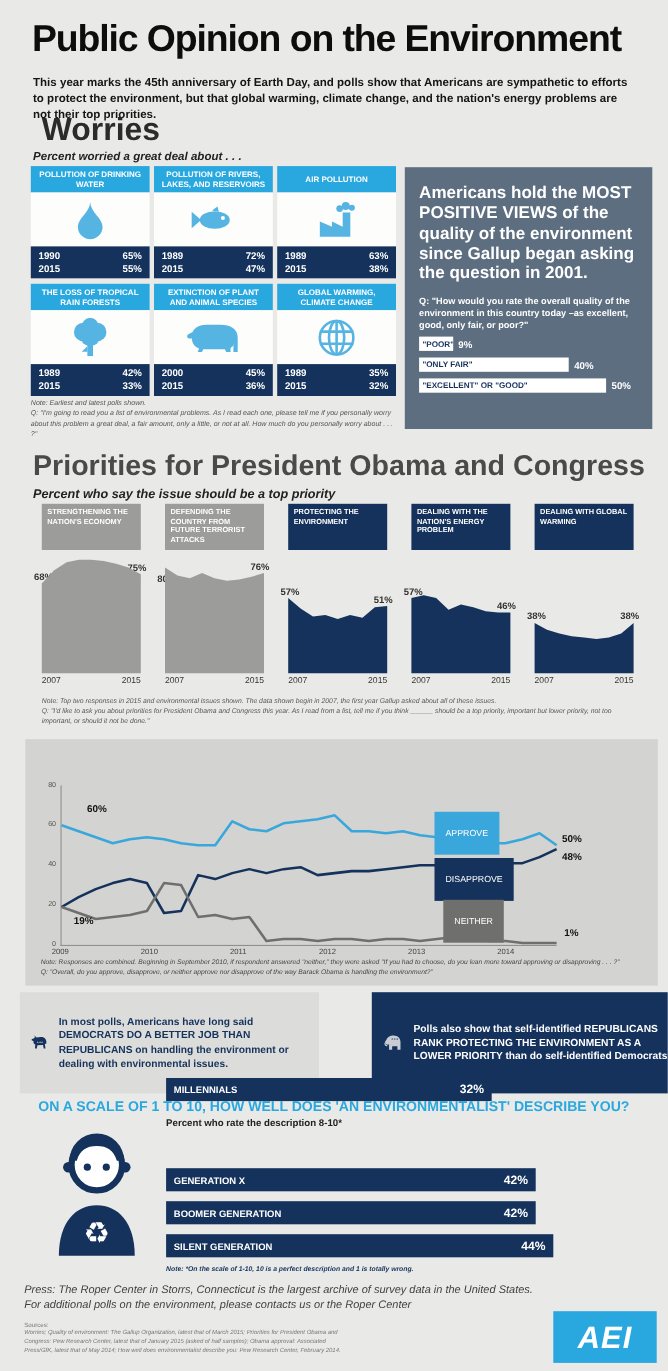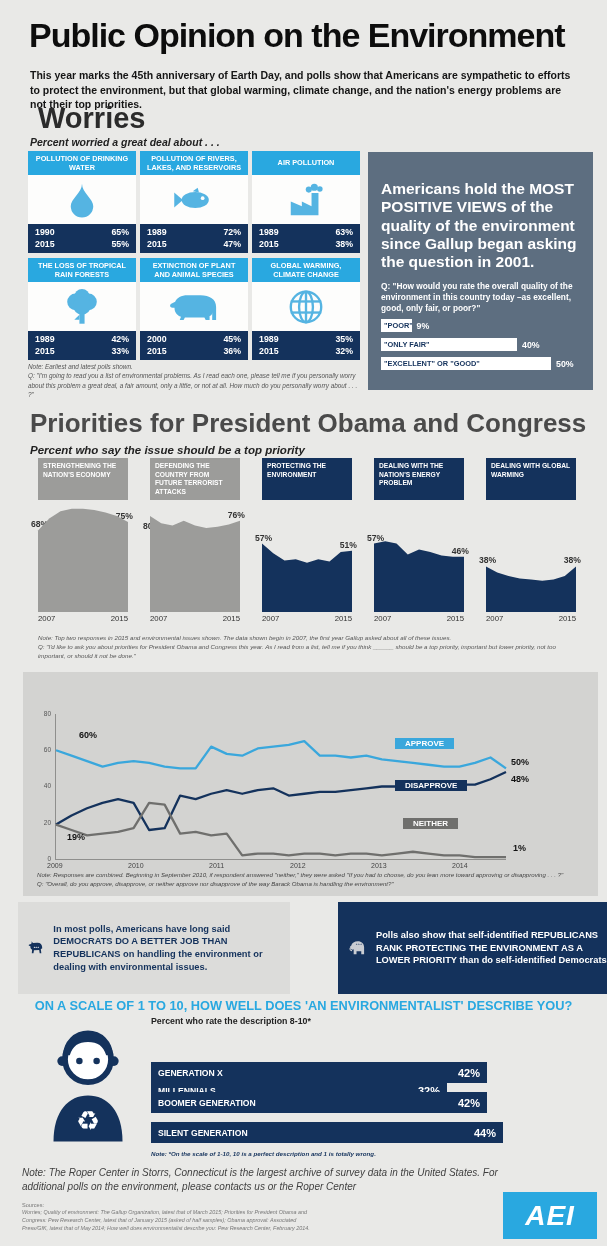--- a/index.html
+++ b/index.html
@@ -15,21 +15,21 @@
   .worries-sub{left:30px;top:136px;font-size:10.5px;font-style:italic;font-weight:bold;color:#222;}
   .wgrid{left:28px;top:151px;width:333px;display:grid;grid-template-columns:repeat(3,108px);gap:5px 4px;}
   .wcard{display:flex;flex-direction:column;}
   .wcard .hd{background:#29a8e0;color:#fff;font-size:7.3px;font-weight:bold;text-align:center;
              height:24px;display:flex;align-items:center;justify-content:center;line-height:1.25;padding:1px 4px;box-sizing:border-box;}
   .wcard .bd{background:#fdfdfc;height:49px;display:flex;align-items:center;justify-content:center;}
   .wcard .bands{background:#14325c;color:#fff;font-size:8.8px;font-weight:bold;padding:3px 7px;}
   .wcard .srow{display:flex;justify-content:space-between;line-height:11.5px;}
   .wnote{left:28px;top:362px;width:332px;font-size:6.4px;font-style:italic;color:#555;line-height:1.45;}
   
-  .qpanel{left:368px;top:152px;width:225px;height:238px;background:#5d6e80;color:#fff;box-sizing:border-box;padding:28px 13px;}
+  .qpanel{left:368px;top:152px;width:225px;height:238px;background:#5d6e80;color:#fff;box-sizing:border-box;padding:15px 13px;}
   .qhead{font-size:15.5px;font-weight:bold;line-height:1.18;}
   .qq{font-size:8.3px;font-weight:bold;line-height:1.3;margin-top:10px;}
   .qbar-row{margin-top:5px;display:flex;align-items:center;height:14px;}
   .qbar{background:#fff;color:#14325c;font-size:7.4px;font-weight:bold;height:13px;
         display:flex;align-items:center;padding:0 3px;box-sizing:border-box;white-space:nowrap;overflow:hidden;}
   .qpct{font-size:8.8px;font-weight:bold;margin-left:5px;}
   
   .pri-h{left:30px;top:408px;font-size:26px;color:#4a4a4a;}
   .pri-sub{left:30px;top:444px;font-size:11.5px;font-style:italic;font-weight:bold;color:#222;}
   .pcols{left:38px;top:458px;display:flex;gap:22px;}
@@ -43,21 +43,21 @@
   .pct-end{right:-5px;}
   .pxlab{display:flex;justify-content:space-between;font-size:7.8px;color:#333;margin-top:2px;}
   .pri-note{left:38px;top:634px;width:545px;font-size:6.2px;font-style:italic;color:#555;line-height:1.45;}
   
   .oband{left:23px;top:672px;width:575px;height:224px;background:#d3d3d1;}
   .o-h{left:14px;top:8px;font-size:21px;font-weight:bold;color:#3a3a3a;}
   .oplot{left:32px;top:42px;width:450px;height:145px;border-left:1px solid #8f8f8d;border-bottom:1px solid #8f8f8d;position:absolute;}
   .oy{position:absolute;width:16px;text-align:right;font-size:6.5px;color:#555;left:12px;}
   .ox{position:absolute;top:190px;font-size:7px;color:#444;}
   .olabel{position:absolute;font-size:9px;font-weight:bold;color:#111;}
-  .ochip{position:absolute;color:#fff;font-size:8px;font-weight:bold;padding:1px 10px;}
+  .ochip{position:absolute;color:#fff;font-size:8px;font-weight:normal;padding:15px 10px;}
   .onote{left:14px;top:199px;width:548px;position:absolute;font-size:6.1px;font-style:italic;color:#444;line-height:1.4;}
   
   .pbox{top:902px;height:92px;box-sizing:border-box;display:flex;align-items:center;padding:0 10px;}
   .pbox-left{left:18px;width:272px;background:#dcdcda;}
   .pbox-right{left:302px;width:291px;background:#14325c;margin-left:36px;}
   .pbox .txt{font-size:9.3px;font-weight:bold;line-height:1.35;margin-left:9px;}
   .pbox-left .txt{color:#14325c;}
   .pbox-right .txt{color:#fff;}
   
   .scale-h{left:30px;top:998px;width:547px;text-align:center;font-size:12.8px;font-weight:bold;color:#29a8e0;}
@@ -376,36 +376,36 @@
   <circle cx="24" cy="15" r="12" fill="#ffffff" stroke="#14325c" stroke-width="3"></circle>
   <path d="M11 13 a13 13 0 0 1 26 0 l-3.5 0 c-1.5 -5 -4.5 -7 -9.5 -7 c-5 0 -8 2 -9.5 7 z" fill="#14325c"></path>
   <circle cx="10.5" cy="16" r="2.5" fill="#14325c"></circle>
   <circle cx="37.5" cy="16" r="2.5" fill="#14325c"></circle>
   <circle cx="19.5" cy="16" r="1.7" fill="#14325c"></circle>
   <circle cx="28.5" cy="16" r="1.7" fill="#14325c"></circle>
   <path d="M6 58 C6 42 14 34 24 34 C34 34 42 42 42 58 Z" fill="#14325c"></path>
   <text x="24" y="52" font-size="14" fill="#ffffff" text-anchor="middle">♻</text>
 </svg>
 
-<div class="abs gbar" style="top: 1080px; width: 296px;">
+<div class="abs gbar" style="top: 980px; width: 296px;">
   <span class="lbl">MILLENNIALS</span>
   <span class="val">32%</span>
 </div>
 <div class="abs gbar" style="top: 1062px; width: 336px;">
   <span class="lbl">GENERATION X</span>
   <span class="val">42%</span>
 </div>
 <div class="abs gbar" style="top: 1092px; width: 336px; gap: 32px;">
   <span class="lbl">BOOMER GENERATION</span>
   <span class="val">42%</span>
 </div>
 <div class="abs gbar" style="top: 1122px; width: 352px;">
   <span class="lbl">SILENT GENERATION</span>
   <span class="val">44%</span>
 </div>
 <div class="abs scale-note">Note: *On the scale of 1-10, 10 is a perfect description and 1 is totally wrong.</div>
 
-<div class="abs roper">Note: The Roper Center in Storrs, Connecticut is the largest archive of survey data in the United States. For additional polls on the environment, please contacts us or the Roper Center</div>
+<div class="abs roper">Press: The Roper Center in Storrs, Connecticut is the largest archive of survey data in the United States. For additional polls on the environment, please contacts us or the Roper Center</div>
 <div class="abs src-lab">Sources:</div>
 <div class="abs src">Worries; Quality of environment: The Gallup Organization, latest that of March 2015; Priorities for President Obama and Congress: Pew Research Center, latest that of January 2015 (asked of half samples); Obama approval: Associated Press/GfK, latest that of May 2014; How well does environmentalist describe you: Pew Research Center, February 2014.</div>
 <div class="abs aei">
   <span>AEI</span>
 </div>
 
 </body></html>

